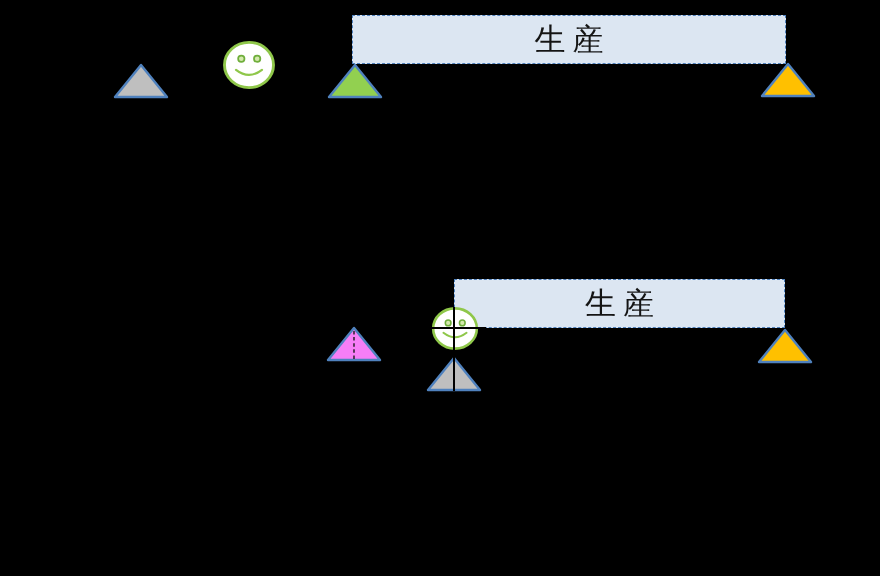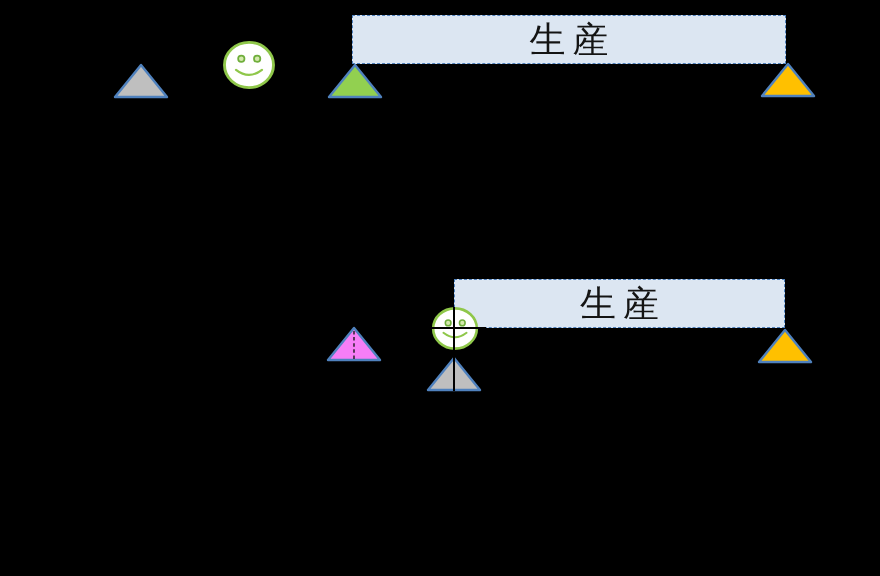--- a/index.html
+++ b/index.html
@@ -19,21 +19,21 @@
   .prod-box {
     position: absolute;
     box-sizing: border-box;
     background: var(--box_fill);
     border: 1.6px dashed var(--box_border);
     display: flex;
     align-items: center;
     justify-content: center;
   }
   .prod-label {
-    font-size: 36px;
+    font-size: 31px;
     letter-spacing: 7px;
     padding-left: 7px; 
     color: var(--label_color);
     line-height: 1;
     white-space: nowrap;
   }
   .ref-line { position: absolute; background: var(--line_color); }
   svg { display: block; }
 </style>
 </head>

